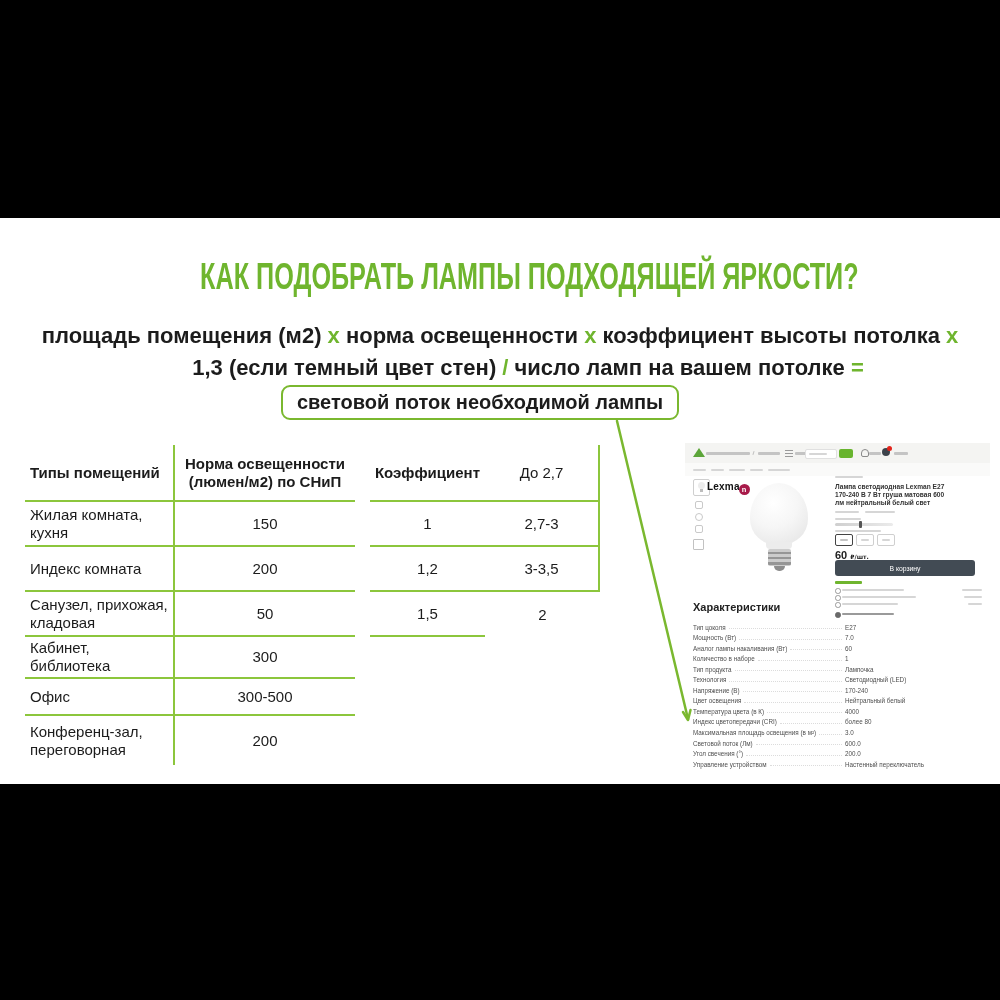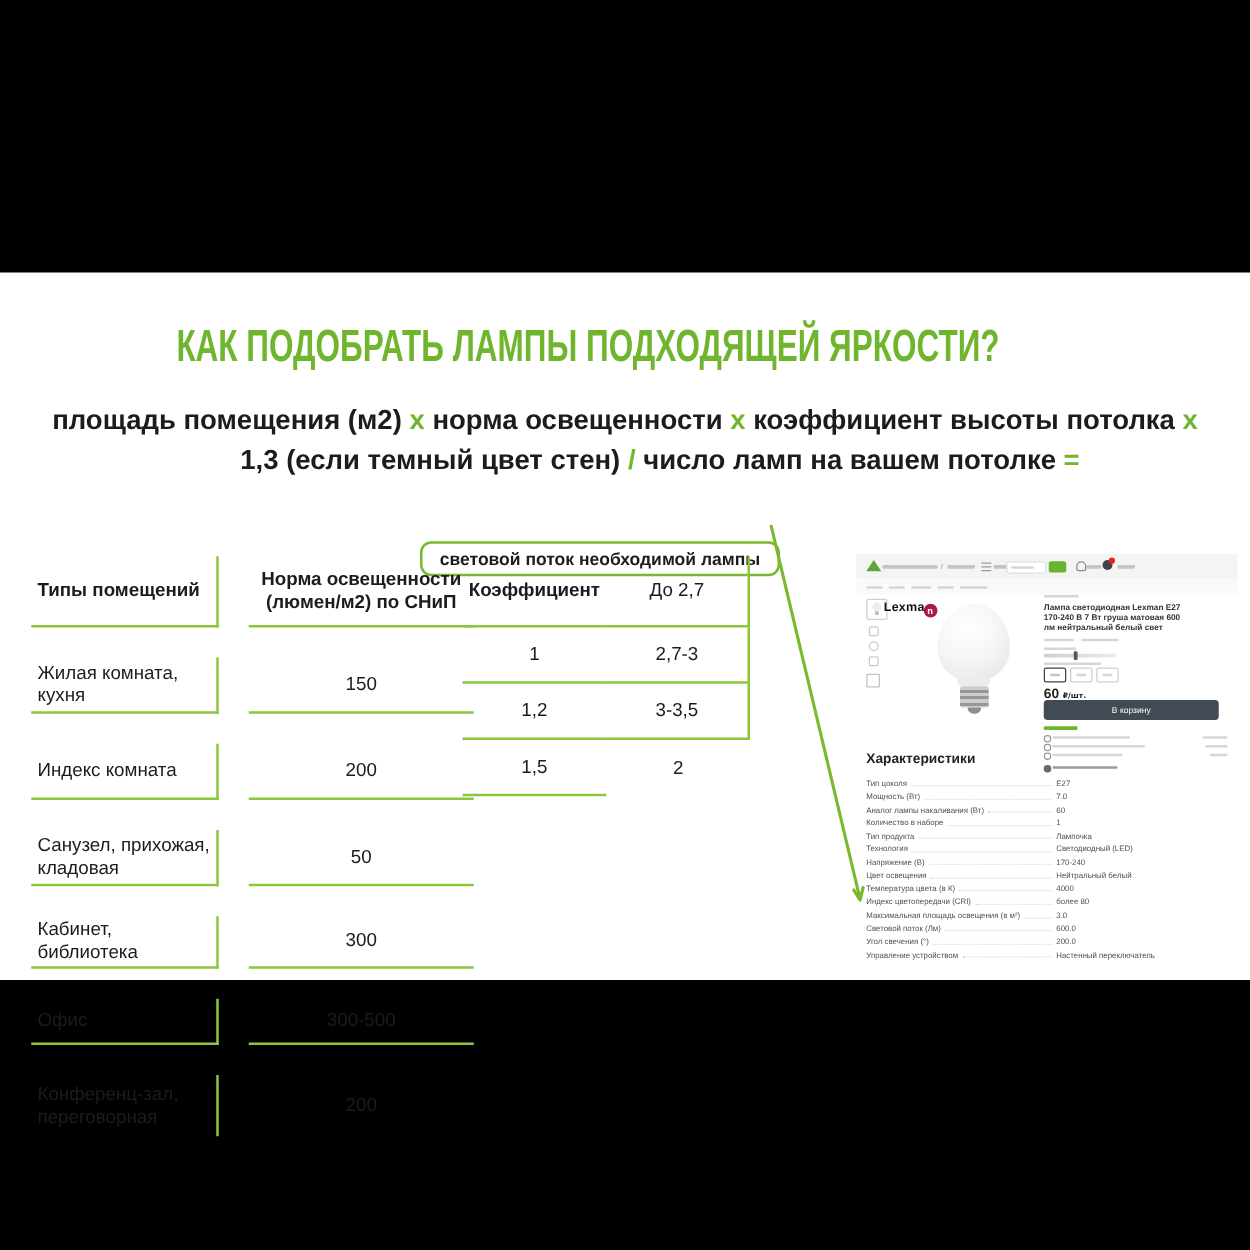--- a/index.html
+++ b/index.html
@@ -1,40 +1,40 @@
 <!DOCTYPE html>
 <html><head>
 <meta charset="utf-8">
 <style>
   html,body{margin:0;padding:0;background:#000;}
   #page{position:relative;width:1000px;height:1000px;background:#000;overflow:hidden;
         font-family:"Liberation Sans","DejaVu Sans",sans-serif;color:#1c1c1c;}
   .white-area{position:absolute;left:0;top:218px;width:1000px;height:566px;background:#ffffff;}
 
   
-  .main-title{position:absolute;top:256px;left:0;width:1000px;text-align:left;
+  .main-title{position:absolute;top:256px;left:0;width:1000px;text-align:right;
               color:#6fb52e;font-weight:bold;font-size:36px;white-space:nowrap;}
   .main-title .squeeze{display:inline-block;transform:scaleX(.70);transform-origin:center;letter-spacing:0;}
   .formula-line{position:absolute;left:0;width:1000px;text-align:center;font-weight:bold;
                 font-size:22px;color:#1c1c1c;}
   .fl1{top:323px;} .fl2{top:355px;margin-left:28px;}
   .op{color:#6fb52e;}
   .result-wrap{position:absolute;top:385px;left:0;width:960px;text-align:center;}
   .result-box{display:inline-block;border:2px solid #7ab82f;border-radius:9px;
-              padding:4px 14px;font-size:14px;font-weight:bold;background:#fff;margin-top:48px;}
+              padding:4px 14px;font-size:20px;font-weight:bold;background:#fff;}
 
   
   .tbl{position:absolute;display:grid;font-size:15px;}
   .tbl .cell{display:flex;align-items:center;line-height:1.2;}
   .tbl .c1{border-right:2px solid #8cc63c;}
   .tbl .bb{border-bottom:2px solid #8cc63c;}
   .tbl .hd{font-weight:bold;}
   .tbl .ctr{justify-content:center;text-align:center;}
   .rooms-tbl{left:25px;top:445px;width:330px;grid-template-columns:150px 180px;
-             grid-template-rows:57px 45px 45px 45px 42px 37px 49px;gap:24px;}
+             grid-template-rows:57px 45px 45px 45px 42px 37px 49px;}
   .rooms-tbl .c1{padding-left:5px;}
   .ceil-tbl{left:370px;top:445px;width:230px;grid-template-columns:115px 115px;
             grid-template-rows:57px 45px 45px 45px 42px;}
 
   
   #card{position:absolute;left:685px;top:443px;width:305px;height:331px;background:#fff;z-index:2;}
   .bar{position:absolute;background:#c4c4c4;height:2.5px;border-radius:1px;}
   .bar.lt{background:#d6d6d6;}
   .nav{position:absolute;left:0;top:0;width:305px;height:20px;background:#f4f4f2;}
   .crumbs{position:absolute;left:0;top:20px;width:305px;height:13px;background:#fafaf9;}

